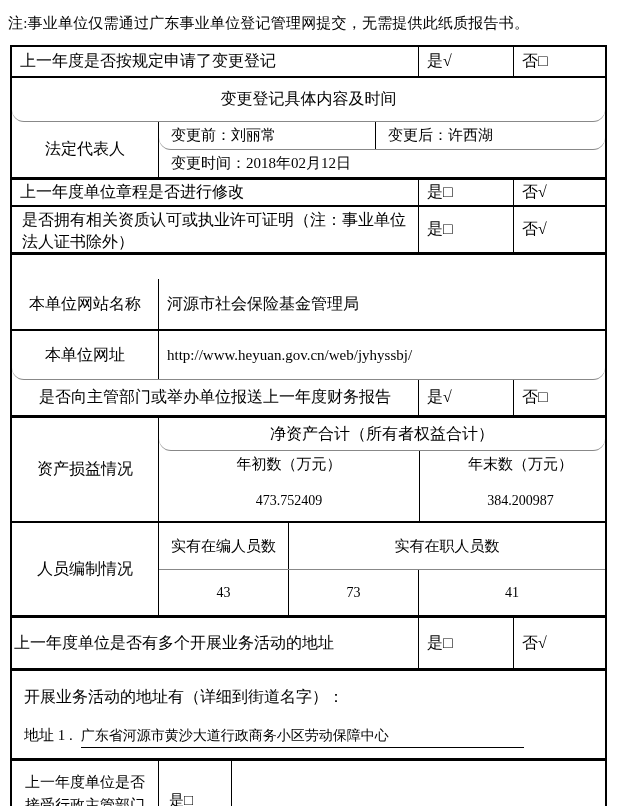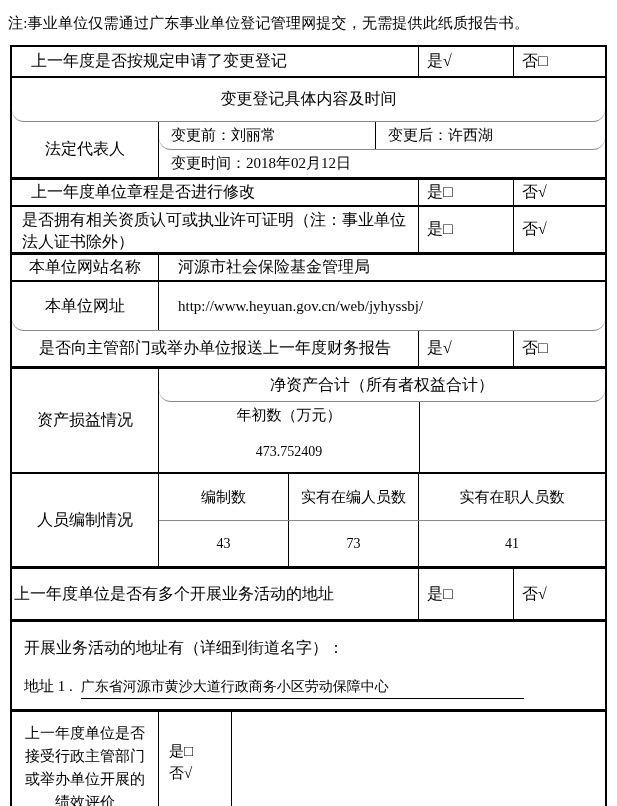--- a/index.html
+++ b/index.html
@@ -15,39 +15,39 @@
   .bb2 { border-bottom:2px solid #000; }
   .bb3 { border-bottom:3px solid #000; }
   
   .w-label { width:147px; flex:none; }
   .w-main  { width:407px; flex:none; }
   .w-yes   { width:95px;  flex:none; padding-left:8px; }
   .w-no    { flex:1; padding-left:8px; }
   .fill { flex:1; }
   .nest { flex:1; display:flex; flex-direction:column; }
   .center { justify-content:center; text-align:center; }
-  .padl { padding-left:19px; }
+  .padl { padding-left:8px; }
   .fs16 { font-size:16px; }
   .fs15 { font-size:15px; }
   .fs14 { font-size:14px; }
   .fs13 { font-size:14px; }
   
   .r1 { height:31px; }
   .r2 { height:44px; }
   .r3 { height:58px; }
   .r3 .sub1 { height:30px; display:flex; }
   .r3 .sub2 { height:28px; display:flex; }
   .r3 .before { width:217px; flex:none; border-right:1px solid #000;
                 display:flex; align-items:center; padding-left:12px; }
   .r3 .after  { flex:1; display:flex; align-items:center; padding-left:12px; }
   .r3 .time   { flex:1; display:flex; align-items:center; padding-left:12px; }
   .r4 { height:27px; }
   .r5 { height:48px; }
   .r5 .w-main { padding:2px 10px; line-height:22px; display:block; }
-  .r6 { height:27px; }
+  .r6 { height:52px;margin-top:24px; }
   .r7 { height:49px; }
   .r8 { height:38px; }
   .r9 { height:105px; }
   .r9 .hdr { height:33px; display:flex; align-items:center; justify-content:center; }
   .r9 .bdy { flex:1; display:flex;gap:16px; }
   .r9 .cell { display:flex; flex-direction:column; align-items:center;
               padding:4px 0 12px; justify-content:space-between; }
   .r9 .begin { width:261px; flex:none; border-right:1px solid #000; }
   .r9 .end { flex:1; }
   .r10 { height:95px; }
@@ -131,29 +131,32 @@
 
   <div class="tr r9 bb2">
     <div class="td w-label center fs16">资产损益情况</div>
     <div class="nest">
       <div class="hdr bb1 fs16">净资产合计（所有者权益合计）</div>
       <div class="bdy">
         <div class="cell begin">
           <span class="fs15">年初数（万元）</span>
           <span class="fs14">473.752409</span>
         </div>
+        <div class="cell end">
+          <span class="fs15">年末数（万元）</span>
+          <span class="fs14">384.200987</span>
+        </div>
       </div>
     </div>
   </div>
 
   <div class="tr r10 bb3">
     <div class="td w-label center fs16">人员编制情况</div>
     <div class="nest">
       <div class="hdr">
-        <div class="c1 fs15">编制数</div>
         <div class="c2 fs15">实有在编人员数</div>
         <div class="c3 fs15">实有在职人员数</div>
       </div>
       <div class="bdy">
         <div class="c1 fs14">43</div>
         <div class="c2 fs14">73</div>
         <div class="c3 fs14">41</div>
       </div>
     </div>
   </div>

